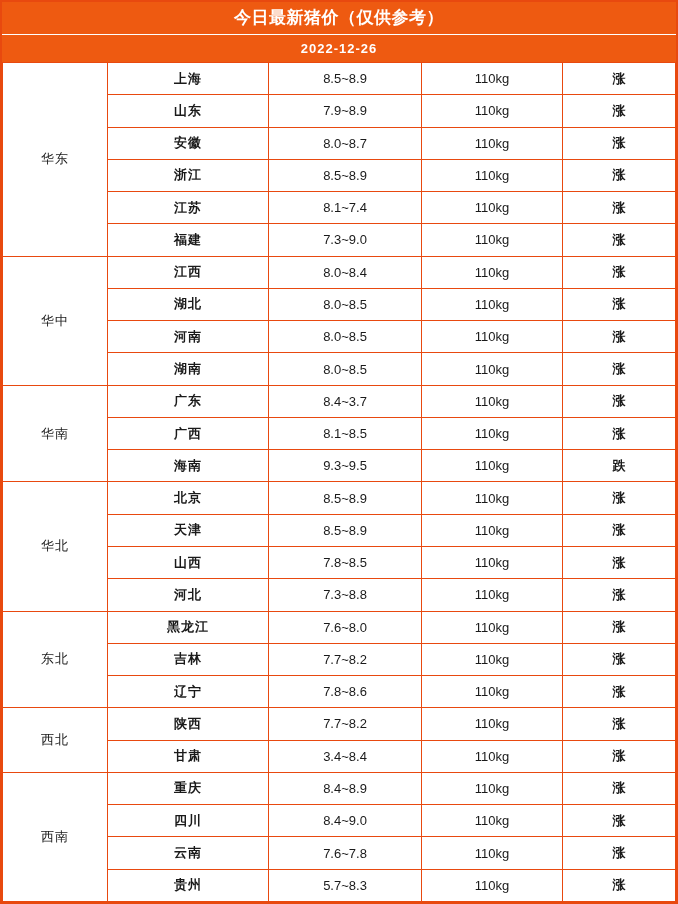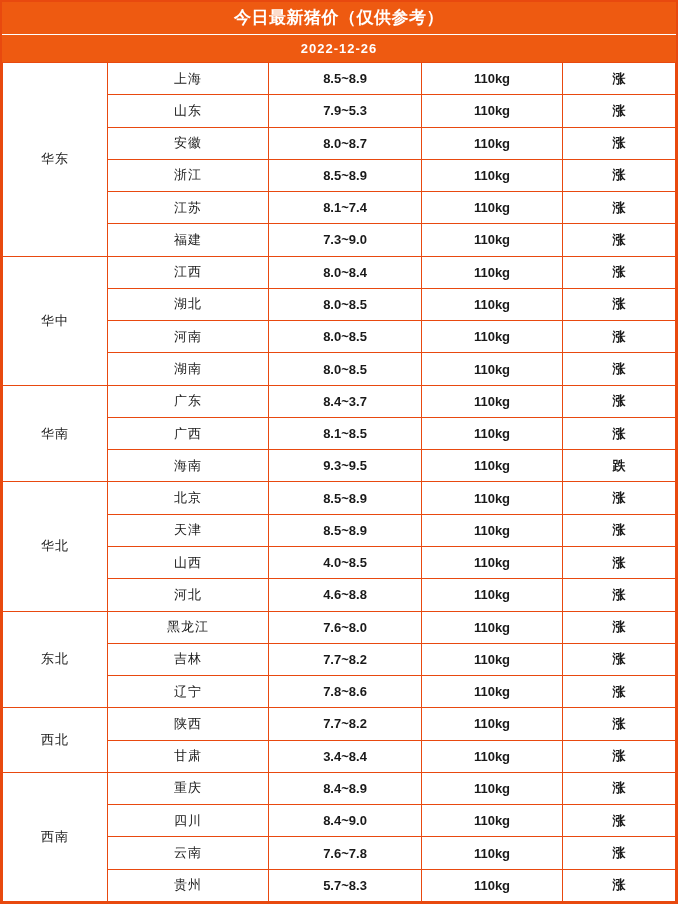--- a/index.html
+++ b/index.html
@@ -60,34 +60,34 @@
   td.region {
     width: 104px;
     font-size: 15px;
     font-weight: normal;
     color: #111;
     letter-spacing: 1px;
   }
   td.province {
     width: 160px;
     font-size: 14px;
-    font-weight: normal;
+    font-weight: bold;
     color: #111;
     letter-spacing: 1px;
   }
   td.price {
     width: 152px;
     font-size: 12px;
-    font-weight: bold;
+    font-weight: normal;
     color: #111;
   }
   td.weight {
     width: 140px;
     font-size: 11px;
-    font-weight: bold;
+    font-weight: normal;
     color: #111;
   }
   td.trend {
     font-size: 14px;
     font-weight: bold;
   }
   .up { color: #ff0000; }
   .down { color: #108a10; }
   tr { height: 32px; }
 </style>
@@ -103,21 +103,21 @@
     <tbody>
         <tr>
           <td class="region" rowspan="6">华东</td>
           <td class="province">上海</td>
           <td class="price">8.5~8.9</td>
           <td class="weight">110kg</td>
           <td class="trend up">涨</td>
         </tr>
         <tr>
           <td class="province">山东</td>
-          <td class="price">7.9~5.3</td>
+          <td class="price">7.9~8.9</td>
           <td class="weight">110kg</td>
           <td class="trend up">涨</td>
         </tr>
         <tr>
           <td class="province">安徽</td>
           <td class="price">8.0~8.7</td>
           <td class="weight">110kg</td>
           <td class="trend up">涨</td>
         </tr>
         <tr>
@@ -190,27 +190,27 @@
           <td class="trend up">涨</td>
         </tr>
         <tr>
           <td class="province">天津</td>
           <td class="price">8.5~8.9</td>
           <td class="weight">110kg</td>
           <td class="trend up">涨</td>
         </tr>
         <tr>
           <td class="province">山西</td>
-          <td class="price">4.0~8.5</td>
+          <td class="price">7.8~8.5</td>
           <td class="weight">110kg</td>
           <td class="trend up">涨</td>
         </tr>
         <tr>
           <td class="province">河北</td>
-          <td class="price">4.6~8.8</td>
+          <td class="price">7.3~8.8</td>
           <td class="weight">110kg</td>
           <td class="trend up">涨</td>
         </tr>
         <tr>
           <td class="region" rowspan="3">东北</td>
           <td class="province">黑龙江</td>
           <td class="price">7.6~8.0</td>
           <td class="weight">110kg</td>
           <td class="trend up">涨</td>
         </tr>

